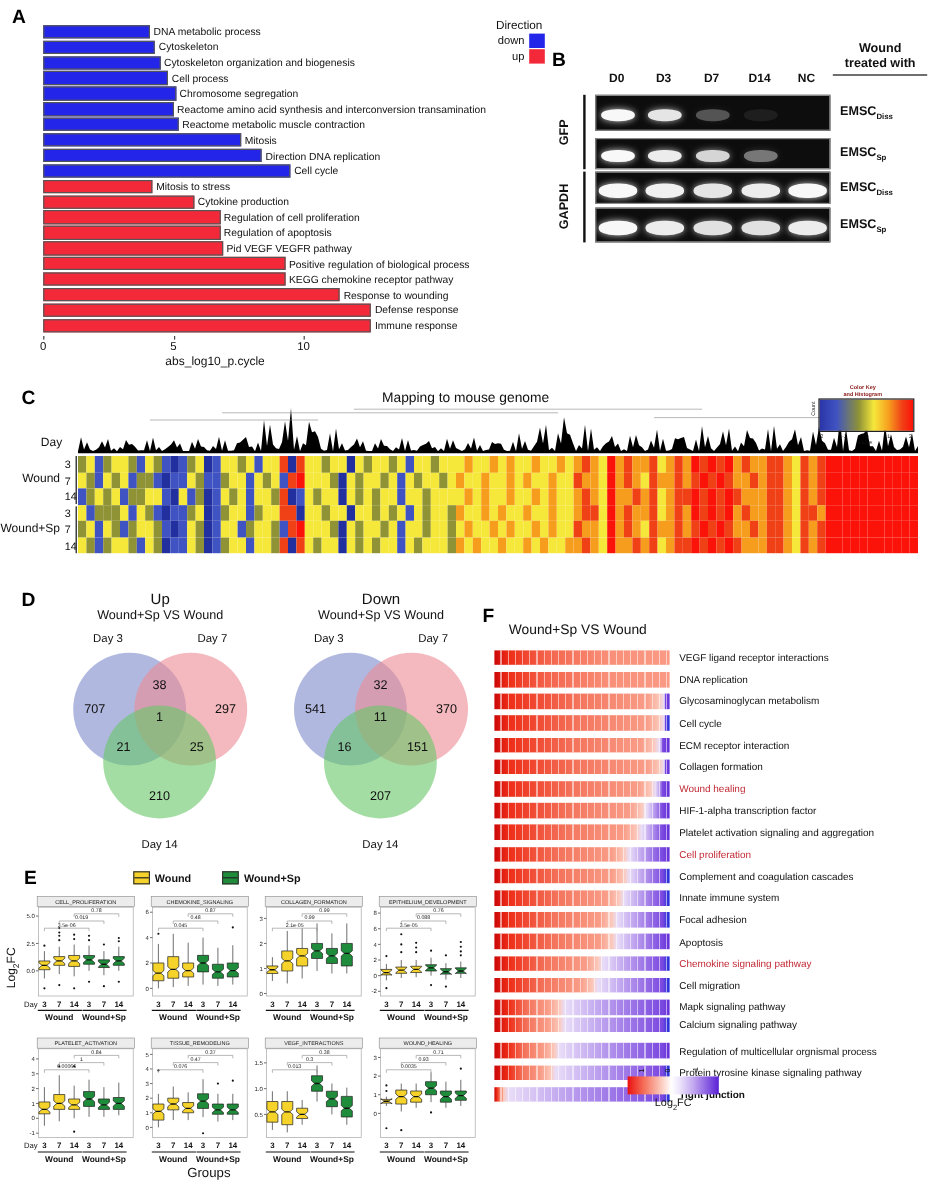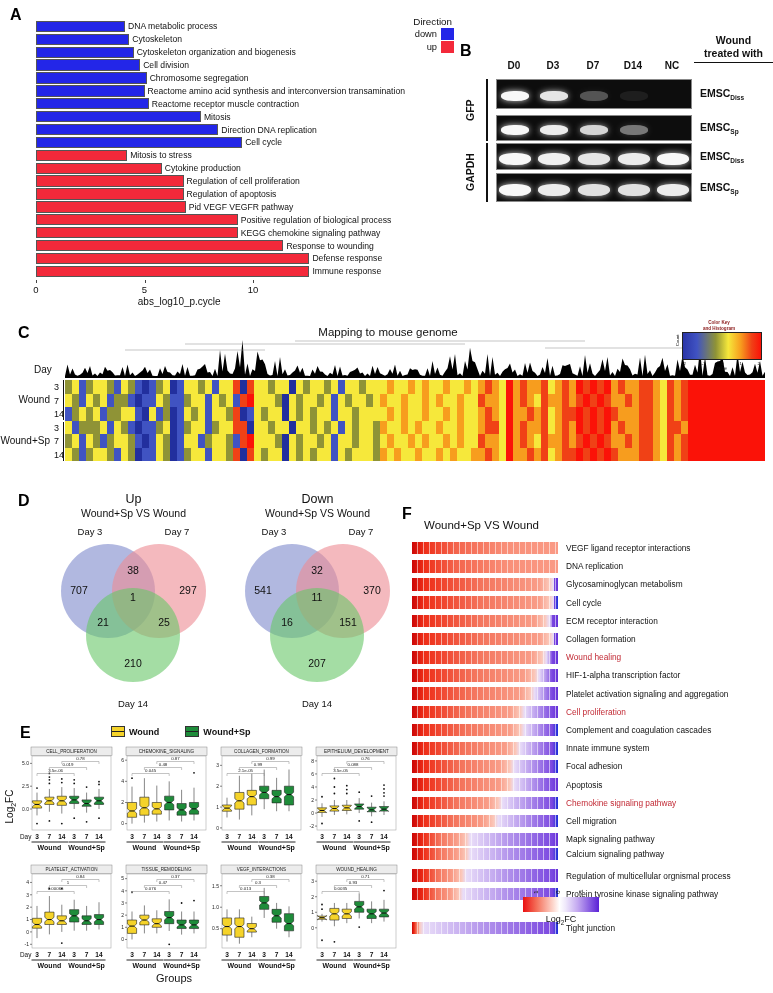--- a/index.html
+++ b/index.html
@@ -99,33 +99,33 @@
         <div class="a-row">
           <div class="a-bar" style="margin-left: 28px; width: 93.31px; background: rgb(35, 38, 232);"></div>
           <span class="a-lab">Cytoskeleton</span>
         </div>
         <div class="a-row">
           <div class="a-bar" style="margin-left: 28px; width: 97.65px; background: rgb(35, 38, 232);"></div>
           <span class="a-lab">Cytoskeleton organization and biogenesis</span>
         </div>
         <div class="a-row">
           <div class="a-bar" style="margin-left: 28px; width: 104.16px; background: rgb(35, 38, 232);"></div>
-          <span class="a-lab">Cell division</span>
+          <span class="a-lab">Cell process</span>
         </div>
         <div class="a-row">
           <div class="a-bar" style="margin-left: 28px; width: 110.67px; background: rgb(35, 38, 232);"></div>
           <span class="a-lab">Chromosome segregation</span>
         </div>
         <div class="a-row">
           <div class="a-bar" style="margin-left: 28px; width: 108.5px; background: rgb(35, 38, 232);"></div>
           <span class="a-lab">Reactome amino acid synthesis and interconversion transamination</span>
         </div>
         <div class="a-row">
           <div class="a-bar" style="margin-left: 28px; width: 112.84px; background: rgb(35, 38, 232);"></div>
-          <span class="a-lab">Reactome receptor muscle contraction</span>
+          <span class="a-lab">Reactome metabolic muscle contraction</span>
         </div>
         <div class="a-row">
           <div class="a-bar" style="margin-left: 28px; width: 164.92px; background: rgb(35, 38, 232);"></div>
           <span class="a-lab">Mitosis</span>
         </div>
         <div class="a-row">
           <div class="a-bar" style="margin-left: 28px; width: 182.28px; background: rgb(35, 38, 232);"></div>
           <span class="a-lab">Direction DNA replication</span>
         </div>
         <div class="a-row">
@@ -151,21 +151,21 @@
         <div class="a-row">
           <div class="a-bar" style="margin-left: 28px; width: 149.73px; background: rgb(243, 41, 58);"></div>
           <span class="a-lab">Pid VEGF VEGFR pathway</span>
         </div>
         <div class="a-row">
           <div class="a-bar" style="margin-left: 28px; width: 201.81px; background: rgb(243, 41, 58);"></div>
           <span class="a-lab">Positive regulation of biological process</span>
         </div>
         <div class="a-row">
           <div class="a-bar" style="margin-left: 28px; width: 201.81px; background: rgb(243, 41, 58);"></div>
-          <span class="a-lab">KEGG chemokine signaling pathway</span>
+          <span class="a-lab">KEGG chemokine receptor pathway</span>
         </div>
         <div class="a-row">
           <div class="a-bar" style="margin-left: 28px; width: 247.38px; background: rgb(243, 41, 58);"></div>
           <span class="a-lab">Response to wounding</span>
         </div>
         <div class="a-row">
           <div class="a-bar" style="margin-left: 28px; width: 273.42px; background: rgb(243, 41, 58);"></div>
           <span class="a-lab">Defense response</span>
         </div>
         <div class="a-row">
@@ -1564,21 +1564,21 @@
           <span class="f-lab">Calcium signaling pathway</span>
         </div>
         <div class="f-row" style="top: 361.6px;">
           <div class="f-bar" style="background: linear-gradient(90deg, rgb(203, 6, 6) 0%, rgb(238, 45, 23) 8%, rgb(244, 116, 92) 17.5%, rgb(249, 157, 136) 28%, rgb(251, 200, 186) 34%, rgb(233, 221, 248) 37%, rgb(180, 149, 236) 64.25%, rgb(123, 72, 224) 96%, rgb(100, 48, 216) 100%);"></div>
           <span class="f-lab">Regulation of multicellular orgnismal process</span>
         </div>
         <div class="f-row" style="top: 379.8px;">
           <div class="f-bar" style="background: linear-gradient(90deg, rgb(203, 6, 6) 0%, rgb(238, 45, 23) 8%, rgb(244, 116, 92) 16.5%, rgb(249, 157, 136) 26.4%, rgb(251, 200, 186) 32%, rgb(233, 221, 248) 35%, rgb(180, 149, 236) 63.15%, rgb(123, 72, 224) 96%, rgb(28, 47, 216) 100%);"></div>
           <span class="f-lab">Protein tyrosine kinase signaling pathway</span>
         </div>
-        <div class="f-row" style="top: 414px;">
+        <div class="f-row" style="top: 398px; font-weight: bold;">
           <div class="f-bar" style="background: linear-gradient(90deg, rgb(203, 6, 6) 0%, rgb(238, 45, 23) 1.5%, rgb(244, 116, 92) 3%, rgb(249, 157, 136) 4.8%, rgb(251, 200, 186) 5%, rgb(233, 221, 248) 8%, rgb(180, 149, 236) 48.3%, rgb(123, 72, 224) 96%, rgb(28, 47, 216) 100%);"></div>
           <span class="f-lab">Tight junction</span>
         </div>
       </div>
     <div id="f-leg">
       <div class="ticks" id="f-leg-ticks">
           <span style="left: 18px; top: 1px;">1</span>
           <span style="left: 40px; top: 1px;">0</span>
           <span style="left: 62px; top: 1px;">-1</span>
         </div>

